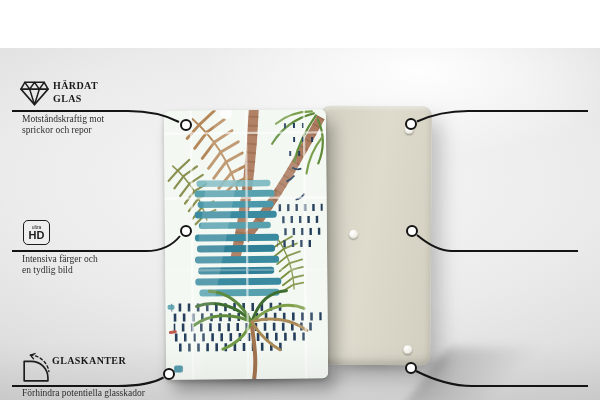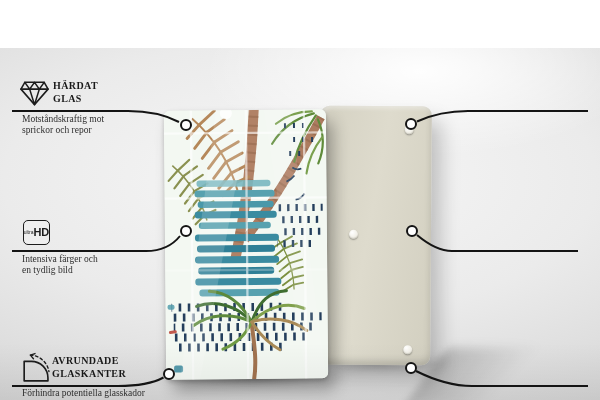--- a/index.html
+++ b/index.html
@@ -51,21 +51,21 @@
   
   .feature{position:absolute;z-index:50;color:#1d1d1d;}
   .f-title{position:absolute;font-weight:bold;font-size:10px;letter-spacing:.4px;
     line-height:13px;color:#191919;white-space:nowrap;}
   .f-desc{position:absolute;font-size:9.5px;line-height:11px;color:#2e2e2e;white-space:nowrap;}
   .f-icon{position:absolute;}
   .icon-stroke{stroke:#1c1c1c;fill:none;stroke-width:1.6;stroke-linecap:round;stroke-linejoin:round;}
 
   
   .uhd{box-sizing:border-box;width:27px;height:25px;border:1.7px solid #1c1c1c;border-radius:5px;
-    display:flex;flex-direction:row;align-items:center;justify-content:center;background:rgba(255,255,255,.2);}
+    display:flex;flex-direction:column;align-items:center;justify-content:center;background:rgba(255,255,255,.2);}
   .uhd-small{font-family:"Liberation Sans",sans-serif;font-size:5px;line-height:5px;color:#1c1c1c;}
   .uhd-big{font-family:"Liberation Sans",sans-serif;font-size:11px;line-height:11px;font-weight:bold;color:#1c1c1c;}
 </style>
 </head>
 <body>
 
 <div class="stage">
 
   <div class="shadow shadow-back"></div>
   <div class="shadow-wedge"></div>
@@ -257,21 +257,20 @@
 
   <div class="feature left">
     <span class="f-icon" style="left:19px;top:304px;">
       <svg width="31" height="31" viewBox="0 0 30 30" class="icon-stroke">
         <path d="M5,28 V9 H12 A16,16 0 0 1 28,25 V28 Z"></path>
         <path d="M11,3 A19,19 0 0 1 29,19" stroke-dasharray="2.5 2.5" stroke-width="1.3"></path>
         <path d="M11,3 L15.5,1.5 M11,3 L14,6.5" stroke-width="1.3"></path>
       </svg>
     </span>
     <div class="f-title" style="left:52px;top:306px;">
-      <div>AVRUNDADE</div>
       <div>GLASKANTER</div>
     </div>
     <div class="f-desc" style="left:22px;top:340px;">
       <div>Förhindra potentiella glasskador</div>
       <div></div>
     </div>
   </div>
 
   <div class="feature right">
     

